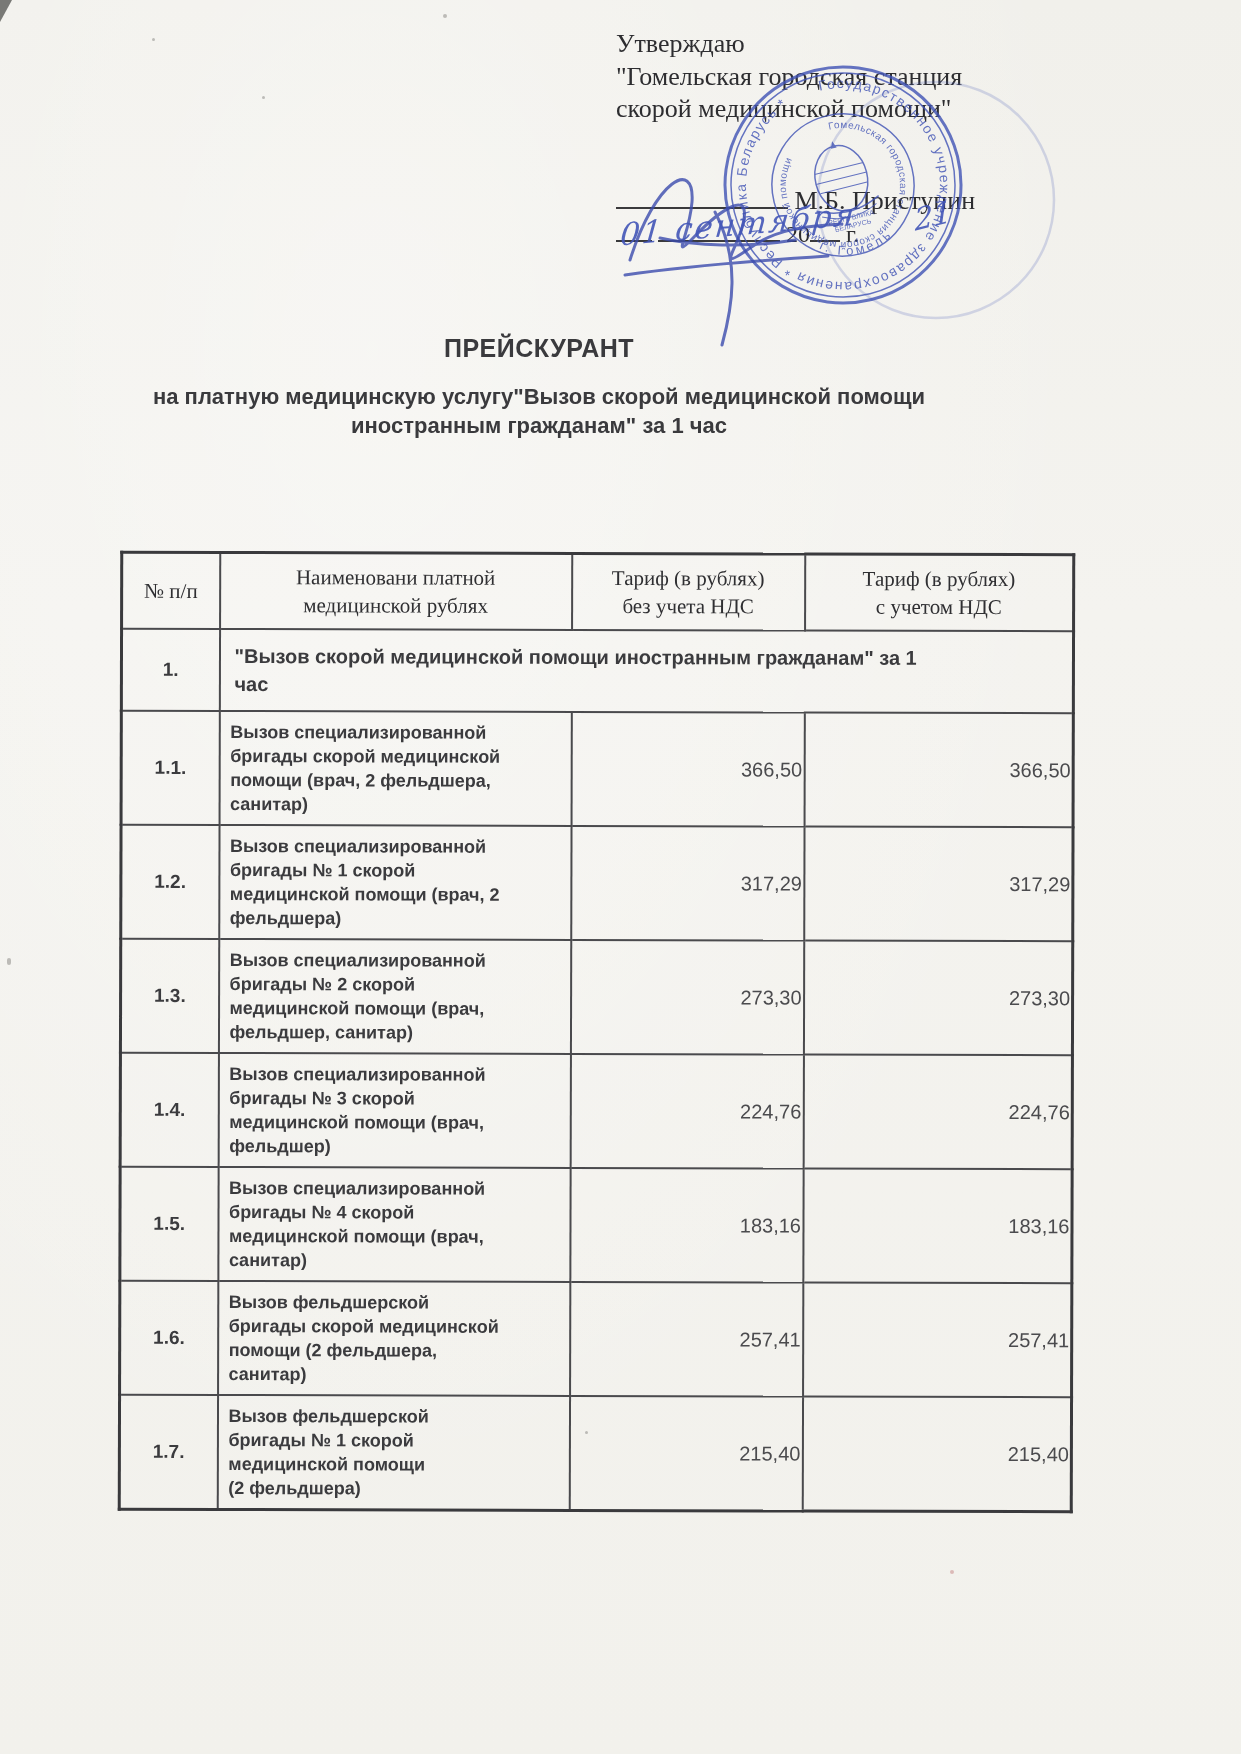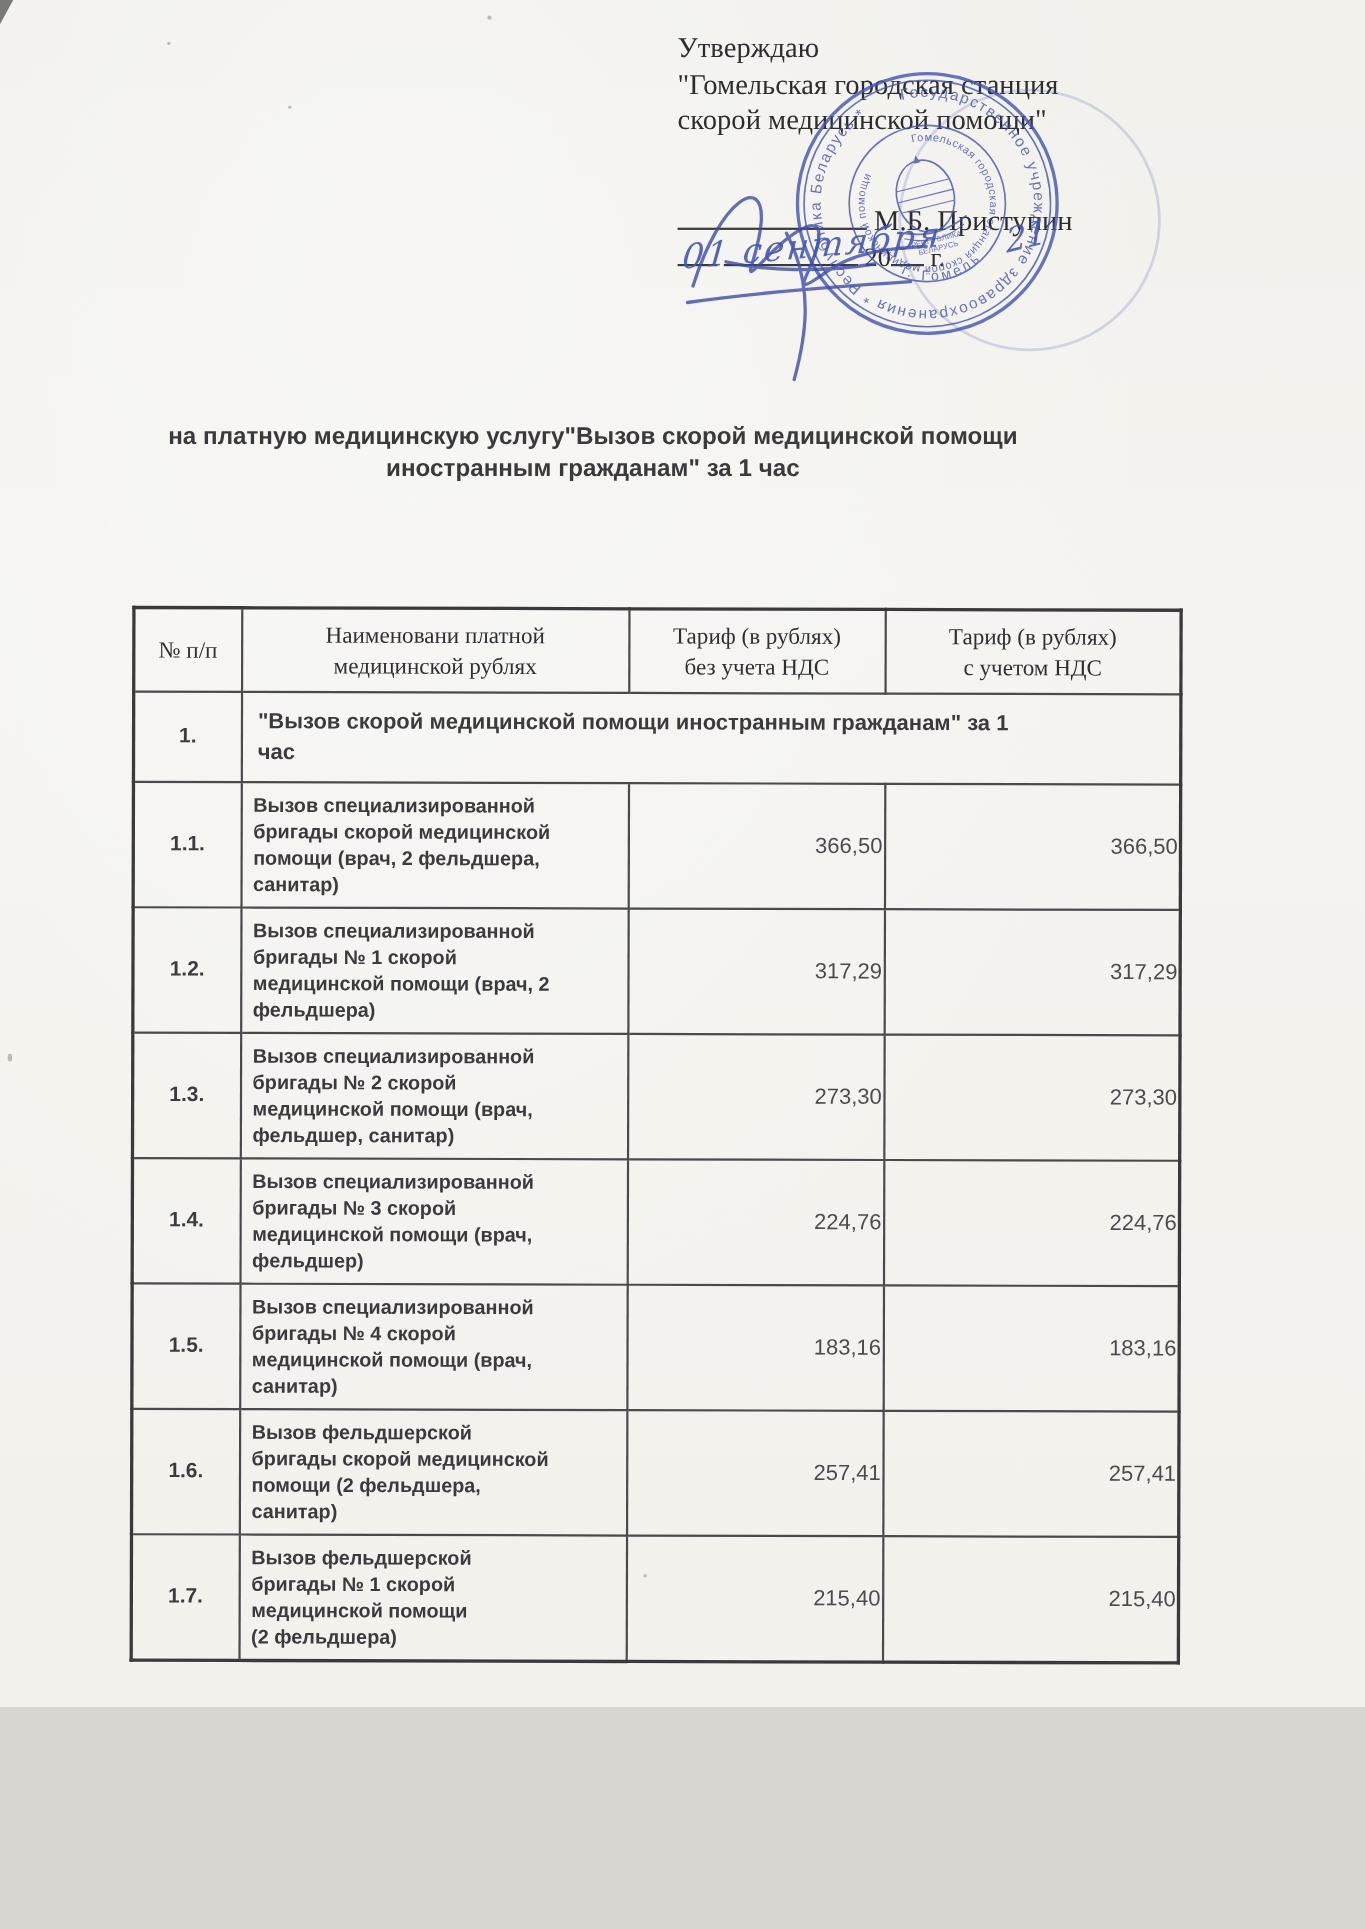--- a/index.html
+++ b/index.html
@@ -1,18 +1,18 @@
 <!DOCTYPE html>
 <html lang="ru"><head>
 <meta charset="utf-8">
 <title>ПРЕЙСКУРАНТ</title>
 <style>
   html,body { margin:0; padding:0; background:#d8d6d0; }
   .page {
-    position:relative; width:1241px; height:1552px; margin:0 auto;
+    position:relative; width:1241px; height:1754px; margin:0 auto;
     background:
       radial-gradient(ellipse at 30% 20%, rgba(255,255,255,0.35), rgba(0,0,0,0) 60%),
       linear-gradient(180deg, #f1f0eb 0%, #f4f3ef 35%, #f2f1ec 100%);
     overflow:hidden;
     font-family:"Liberation Serif", serif;
     color:#2c2c2e;
   }
   
   .corner-wedge { position:absolute; left:0; top:0; width:0; height:0;
     border-top:22px solid #5a5a58; border-right:12px solid transparent; opacity:0.8; }
@@ -126,20 +126,21 @@
       <path d="M30,120 C55,40 95,18 92,62 C89,98 70,122 95,96 C120,70 152,48 143,84 C136,112 116,132 150,108 C176,89 206,86 242,84"></path>
       <path d="M115,72 C141,122 132,168 122,205"></path>
       <path d="M25,135 C80,127 150,121 228,116"></path>
       <path d="M60,98 C95,106 145,108 195,100"></path>
     </g>
   </svg>
 
   <div class="handwriting hw-date">01 сентября</div>
   <div class="handwriting hw-year">21</div>
 
+  <div class="doc-title">ПРЕЙСКУРАНТ</div>
   <div class="doc-subtitle">на платную медицинскую услугу"Вызов скорой медицинской помощи
 иностранным гражданам" за 1 час</div>
 
   <table class="price">
     <colgroup>
       <col style="width:98px">
         <col style="width:352px">
         <col style="width:233px">
         <col style="width:269px">
     </colgroup>

